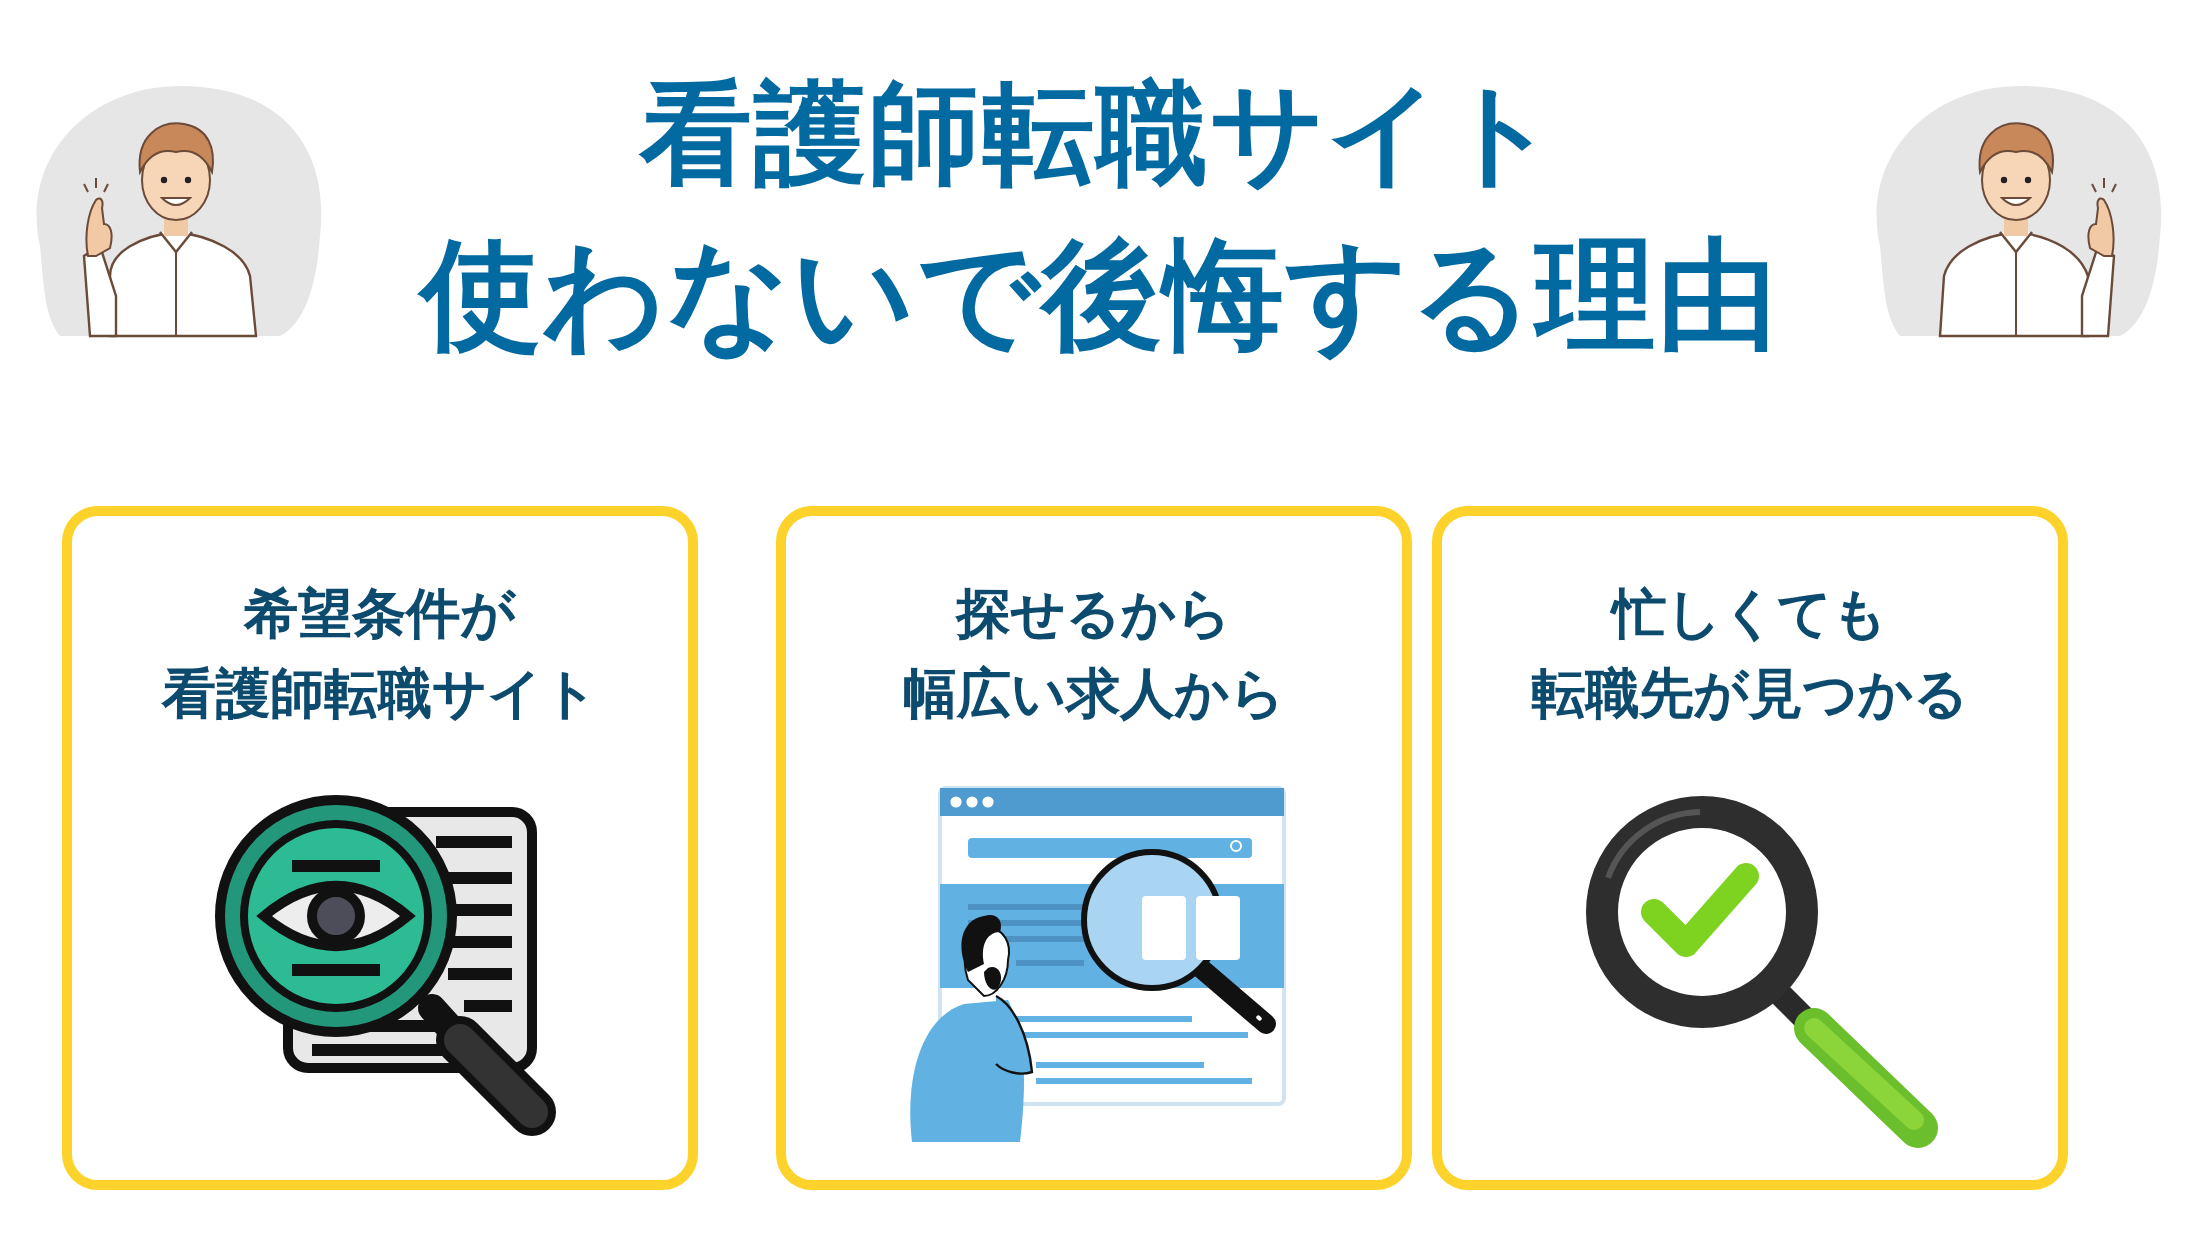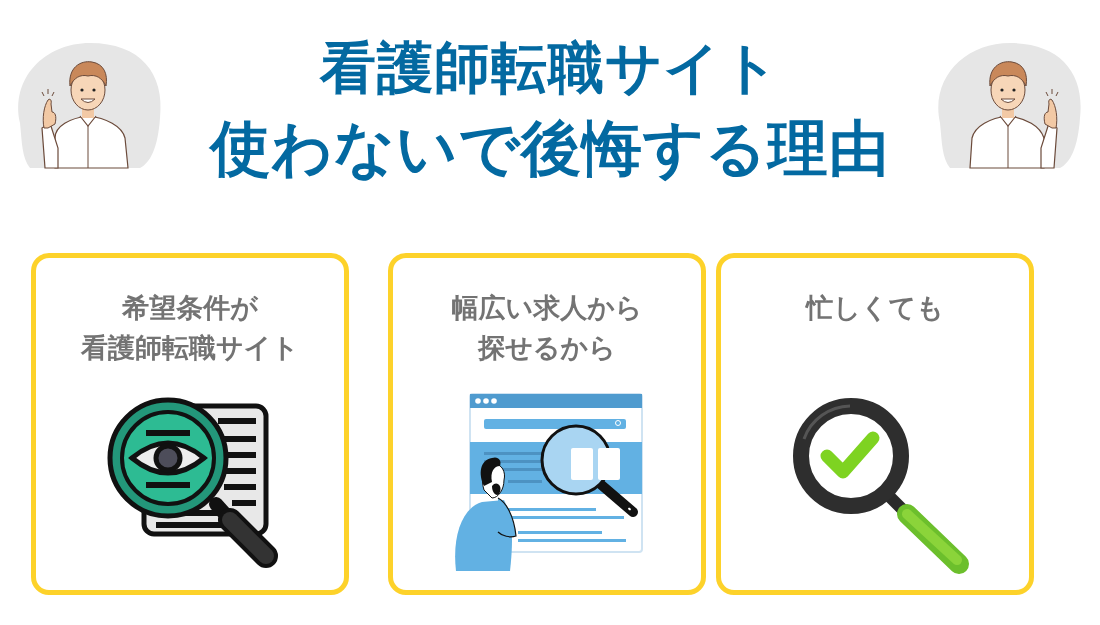--- a/index.html
+++ b/index.html
@@ -14,21 +14,21 @@
   #title-1 { top:40px; }
   #title-2 { top:118px; font-size:60px; }
   #highlight { position:absolute; left:276px; top:184px; width:548px; height:46px; z-index:-1; }
   #highlight svg { width:100%; height:100%; display:block; }
   .card { position:absolute; top:253px; width:308px; height:332px;
           border:5px solid #FDD22A; border-radius:18px; background:#fff; box-sizing:content-box; }
   #card-1 { left:31px; }
   #card-2 { left:388px; }
   #card-3 { left:716px; }
   .card-title { position:absolute; left:0; width:100%; text-align:center;
-                font-weight:bold; font-size:27px; line-height:40px; top:30px; color:#737373; }
+                font-weight:bold; font-size:27px; line-height:40px; top:30px; color:#0c4a6e; }
   .card-title div { white-space:nowrap; }
   .illus { position:absolute; }
   .illus svg { width:100%; height:100%; display:block; }
   #card-1 .illus { left:70px; top:138px; width:180px; height:175px; }
   #card-2 .illus { left:55px; top:128px; width:210px; height:185px; }
   #card-3 .illus { left:68px; top:136px; width:190px; height:180px; }
 </style>
 </head>
 <body>
 
@@ -108,22 +108,22 @@
       <rect x="40" y="34" width="44" height="6" fill="#111"></rect>
       <rect x="40" y="86" width="44" height="6" fill="#111"></rect>
       <path d="M26,62 Q62,32 98,62 Q62,92 26,62 Z" fill="#EDEDED" stroke="#111" stroke-width="5"></path>
       <circle cx="62" cy="62" r="12" fill="#4D4D5A" stroke="#111" stroke-width="5"></circle>
     </svg>
   </div>
 </div>
 
 <div class="card" id="card-2">
   <div class="card-title">
+    <div>探せるから</div>
     <div>幅広い求人から</div>
-    <div>探せるから</div>
   </div>
   <div class="illus">
     <svg viewBox="0 0 210 185">
 
       <rect x="22" y="8" width="172" height="158" rx="3" fill="#fff" stroke="#CFE3F2" stroke-width="2"></rect>
       <rect x="22" y="8" width="172" height="14" fill="#4F9BCF"></rect>
       <circle cx="30" cy="15" r="2.8" fill="#fff"></circle>
       <circle cx="38" cy="15" r="2.8" fill="#fff"></circle>
       <circle cx="46" cy="15" r="2.8" fill="#fff"></circle>
       <rect x="36" y="33" width="142" height="10" rx="2" fill="#62B1E3"></rect>
@@ -149,20 +149,21 @@
       <path d="M36,104 C32,92 36,80 46,78 C54,78 58,86 56,94 C56,104 50,112 44,112 Z" fill="#fff" stroke="#111" stroke-width="1"></path>
       <path d="M36,100 C30,88 32,74 44,72 C50,70 54,74 52,80 C46,80 42,86 44,96 Z" fill="#111"></path>
       <path d="M44,100 C44,108 50,112 52,106 C54,100 50,96 46,98 Z" fill="#111"></path>
     </svg>
   </div>
 </div>
 
 <div class="card" id="card-3">
   <div class="card-title">
     <div>忙しくても</div>
+    <div>転職先が見つかる</div>
   </div>
   <div class="illus">
     <svg viewBox="0 0 190 180">
 
       <line x1="96" y1="98" x2="114" y2="116" stroke="#2a2a2a" stroke-width="12" stroke-linecap="round"></line>
       <line x1="118" y1="120" x2="170" y2="170" stroke="#6CBF2C" stroke-width="20" stroke-linecap="round"></line>
       <line x1="118" y1="120" x2="168" y2="166" stroke="#8BD43A" stroke-width="10" stroke-linecap="round"></line>
 
       <circle cx="62" cy="62" r="50" fill="#fff" stroke="#2E2E2E" stroke-width="16"></circle>
       <circle cx="62" cy="62" r="50" fill="none" stroke="#555" stroke-width="3" stroke-dasharray="60 260" transform="rotate(200 62 62)"></circle>

